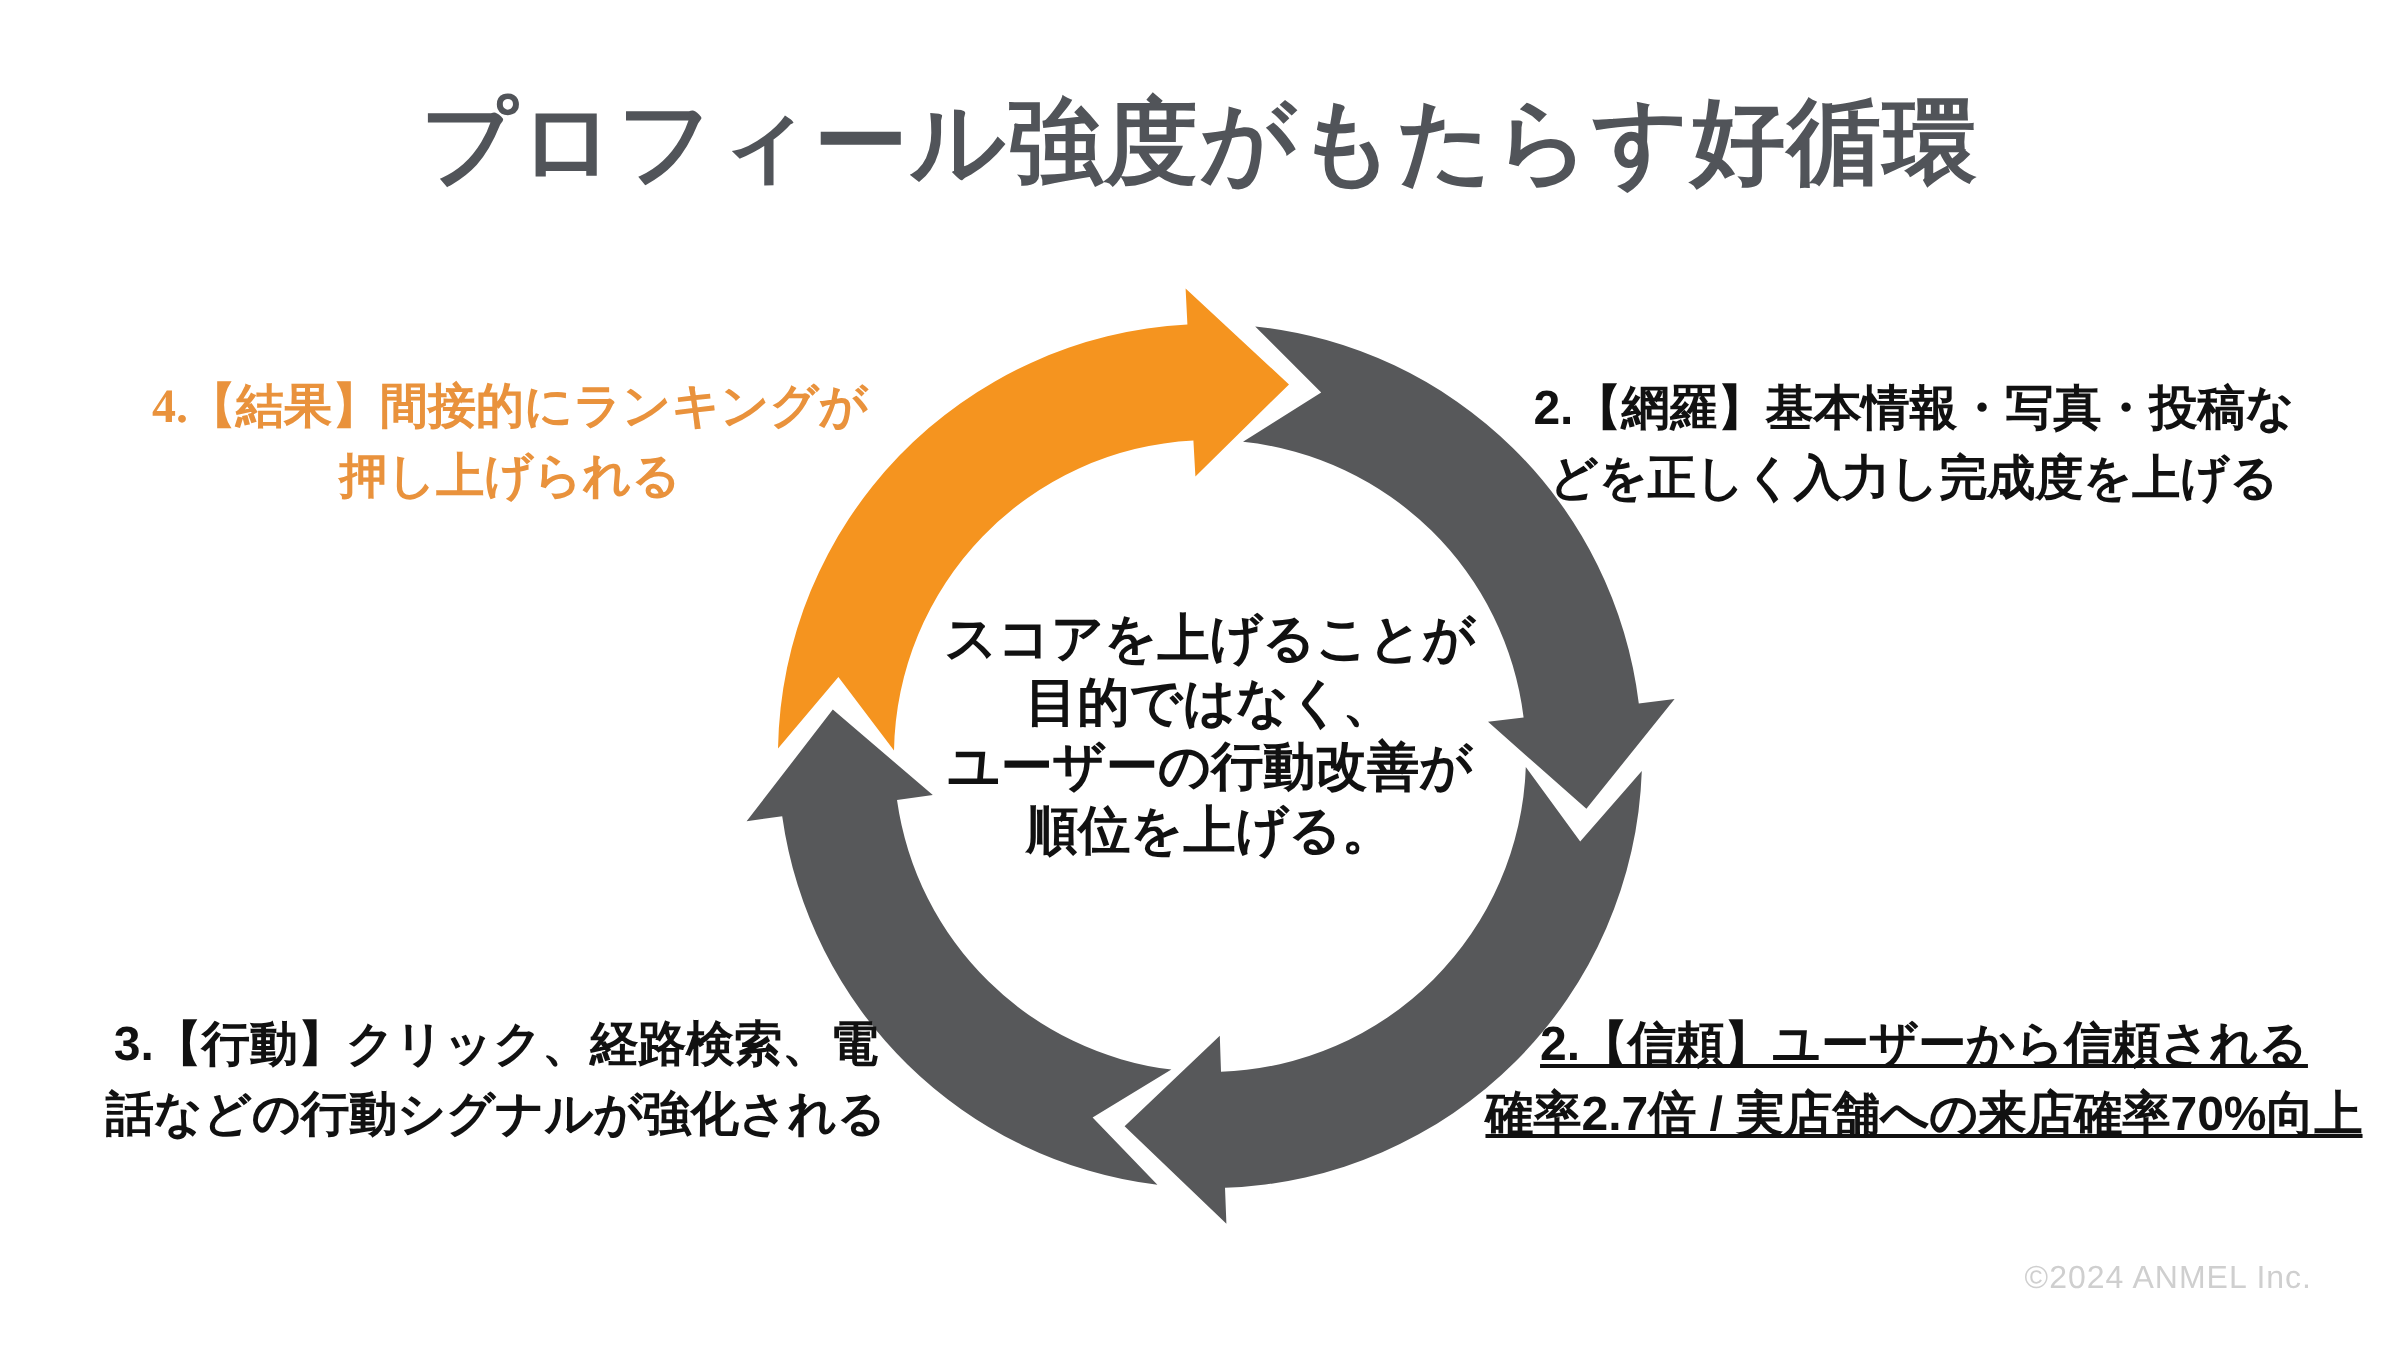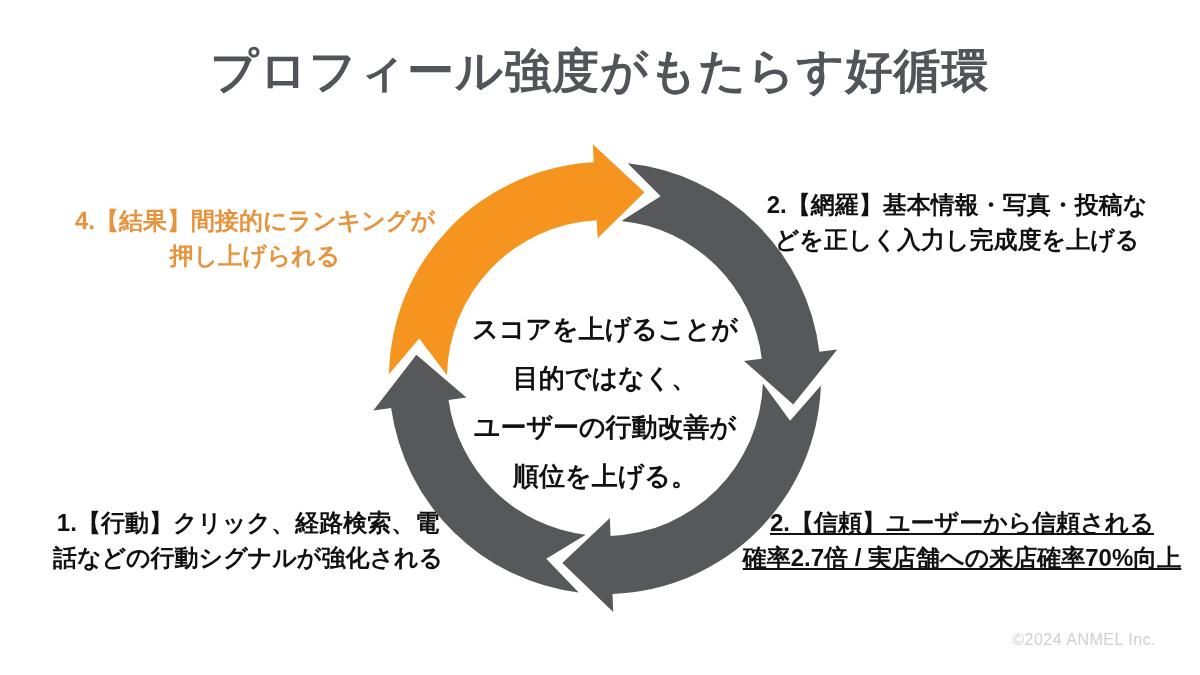--- a/index.html
+++ b/index.html
@@ -15,25 +15,25 @@
     color:#515459;letter-spacing:1px;white-space:nowrap;
   }
   #cycle{position:absolute;left:0;top:0;}
   .step-label{
     position:absolute;font-size:24px;font-weight:bold;line-height:35px;
     white-space:pre-line;text-align:center;color:#111111;
   }
   .label-1{left:752px;top:187px;width:410px;}
   .label-2{left:732px;top:505px;width:460px;text-decoration:underline;}
   .label-3{left:26px;top:505px;width:444px;}
-  .label-4{left:32px;top:203px;width:446px;}
+  .label-4{left:32px;top:187px;width:446px;font-family:Liberation Serif, serif;}
   .center-note{
     position:absolute;left:445px;top:305px;width:320px;
-    text-align:center;font-size:26px;font-weight:bold;line-height:49px;
-    white-space:pre-line;color:#111111;
+    text-align:center;font-size:26px;font-weight:bold;line-height:32px;
+    white-space:pre-line;color:#111111;font-family:Liberation Mono, monospace;
   }
   .copyright{
     position:absolute;top:631px;right:44px;
     font-size:16px;color:#cfcfcf;letter-spacing:0.5px;
   }
 </style>
 </head>
 <body>
 
 <div class="slide">
@@ -46,21 +46,21 @@
       <path d="M578.7 592.4 A216 216 0 0 1 391.1 408.1 L373.3 410.6 L416.4 354.8 L466.4 397.5 L448.5 400.0 A158 158 0 0 0 585.7 534.8 L546.3 558.7 Z" fill="#57585A"></path>
       <path d="M389.0 374.2 A216 216 0 0 1 593.7 162.3 L592.8 144.3 L644.5 192.2 L597.7 238.2 L596.7 220.2 A158 158 0 0 0 447.0 375.2 L419.2 338.5 Z" fill="#F5941F"></path>
     </svg>
 
   <div class="step-label label-1" style="color: rgb(17, 17, 17);">2.【網羅】基本情報・写真・投稿な
 どを正しく入力し完成度を上げる</div>
 
   <div class="step-label label-2" style="color: rgb(17, 17, 17);">2.【信頼】ユーザーから信頼される
 確率2.7倍 / 実店舗への来店確率70%向上</div>
 
-  <div class="step-label label-3" style="color: rgb(17, 17, 17);">1.【行動】クリック、経路検索、電
+  <div class="step-label label-3" style="color: rgb(17, 17, 17);">3.【行動】クリック、経路検索、電
 話などの行動シグナルが強化される</div>
 
   <div class="step-label label-4" style="color: rgb(233, 146, 60);">4.【結果】間接的にランキングが
 押し上げられる</div>
 
   <div class="center-note">スコアを上げることが
 目的ではなく、
 ユーザーの行動改善が
 順位を上げる。</div>
 

